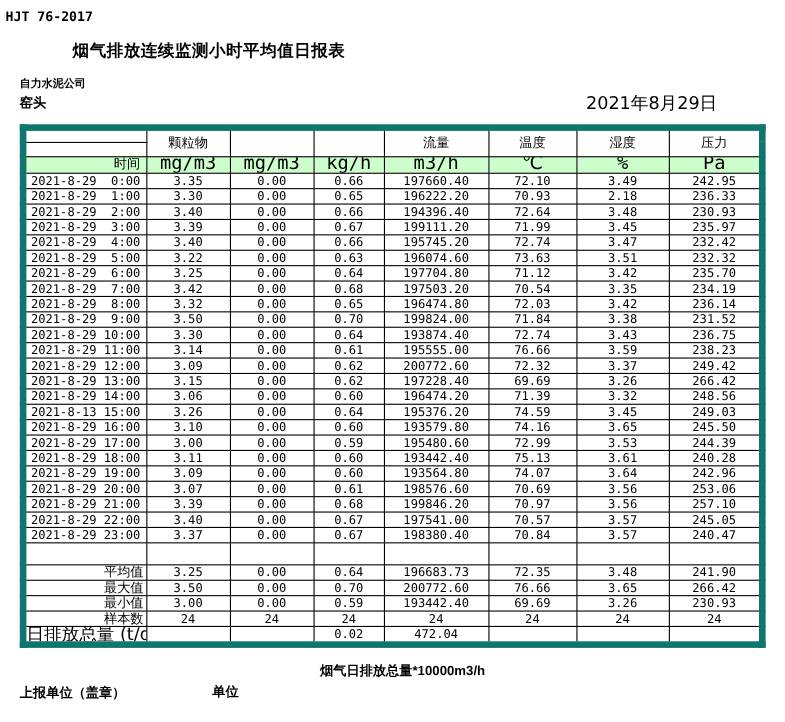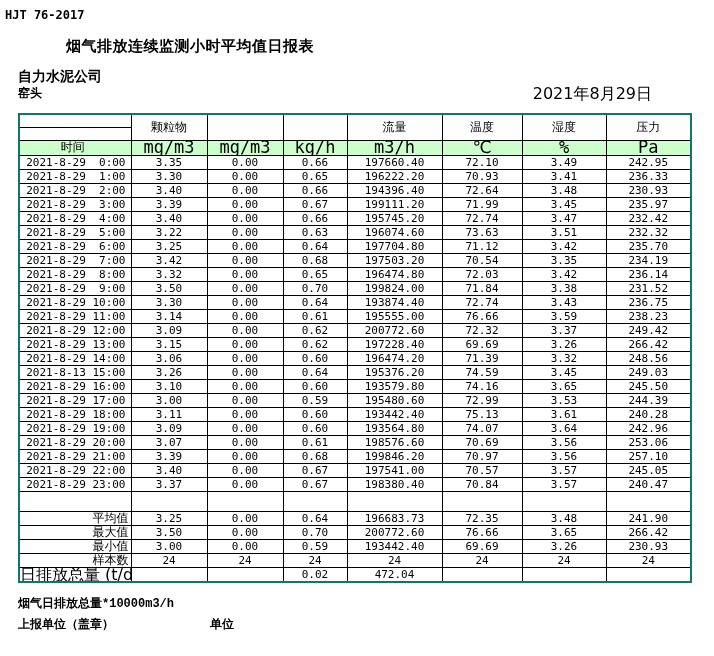--- a/index.html
+++ b/index.html
@@ -16,69 +16,70 @@
     font-family: "DejaVu Sans Mono", monospace;
     font-weight: bold; font-size: 12px; line-height: 14px;
   }
   .title {
     margin: 15px 0 0 66px;
     font-weight: bold; font-size: 15px; line-height: 18px;
     letter-spacing: 0.5px;
   }
   .company {
     margin: 14px 0 0 18px;
-    font-weight: bold; font-size: 14px; line-height: 15px;
+    font-weight: bold; font-size: 10px; line-height: 15px;
   }
   .row2 {
     display: flex; justify-content: space-between;
     margin: 2px 62px 0 18px; line-height: 15px; gap: 12px;
   }
   .loc { font-weight: bold; font-size: 12px; }
   .date { font-size: 16px; }
   table.report {
     margin: 12px 0 0 18px;
     border-collapse: collapse;
     table-layout: fixed;
     width: 672px;
-    border: 2px solid #0f766e;
+    border: 6px solid #0f766e;
   }
   table.report td {
     border: 1px solid #000;
     height: 13px;
     font-size: 11px;
     line-height: 13px;
     padding: 0;
     text-align: center;
     overflow: hidden;
     white-space: pre;
     font-family: "DejaVu Sans Mono", "DejaVu Sans", monospace;
   }
   table.report tr.h1 td { height: 13px; font-family: "DejaVu Sans", sans-serif; font-size: 12px; }
   table.report tr.units-row td {
     background: #ccffcc;
     height: 15px;
     font-size: 17px;
   }
-  table.report tr.units-row td.c-time { font-family: Liberation Serif, serif; font-size: 12px; text-align: center; }
+  table.report tr.units-row td.c-time { font-family: Liberation Serif, serif; font-size: 12px; }
   table.report td.c-time { text-align: right; padding-right: 5px; }
   table.report td.c-label { text-align: right; padding-right: 2px; font-family: "DejaVu Sans", sans-serif; font-size: 12px; margin-left: 16px; }
   table.report td.c-total { text-align: left; padding-left: 0; font-family: "DejaVu Sans", sans-serif; font-size: 16px; }
   table.report tr.spacer td { height: 20px; }
   .note {
     margin: 14px 0 0 18px;
     font-weight: bold; font-size: 12px; line-height: 15px;
-    font-family: Liberation Mono, monospace;
+    font-family: Liberation Sans, sans-serif;
+    text-align: center;
   }
   .sig {
     position: relative;
     margin: 5px 0 0 18px;
     font-weight: bold; font-size: 12px; line-height: 15px;
     height: 16px;
   }
-  .sig .unit { position: absolute; left: 192px; top: 0; }
+  .sig .unit { position: absolute; left: 175px; top: 0; font-family: Liberation Mono, monospace; }
 </style>
 </head>
 <body>
 
 <div class="std">HJT  76-2017</div>
 <div class="title">烟气排放连续监测小时平均值日报表</div>
 <div class="company">自力水泥公司</div>
 <div class="row2">
   <span class="loc">窑头</span>
   <span class="date">2021年8月29日</span>
@@ -131,21 +132,21 @@
         <td>3.49</td>
         <td>242.95</td>
       </tr>
       <tr>
         <td class="c-time">2021-8-29  1:00</td>
         <td>3.30</td>
         <td>0.00</td>
         <td>0.65</td>
         <td>196222.20</td>
         <td>70.93</td>
-        <td>3.41</td>
+        <td>2.18</td>
         <td>236.33</td>
       </tr>
       <tr>
         <td class="c-time">2021-8-29  2:00</td>
         <td>3.40</td>
         <td>0.00</td>
         <td>0.66</td>
         <td>194396.40</td>
         <td>72.64</td>
         <td>3.48</td>

